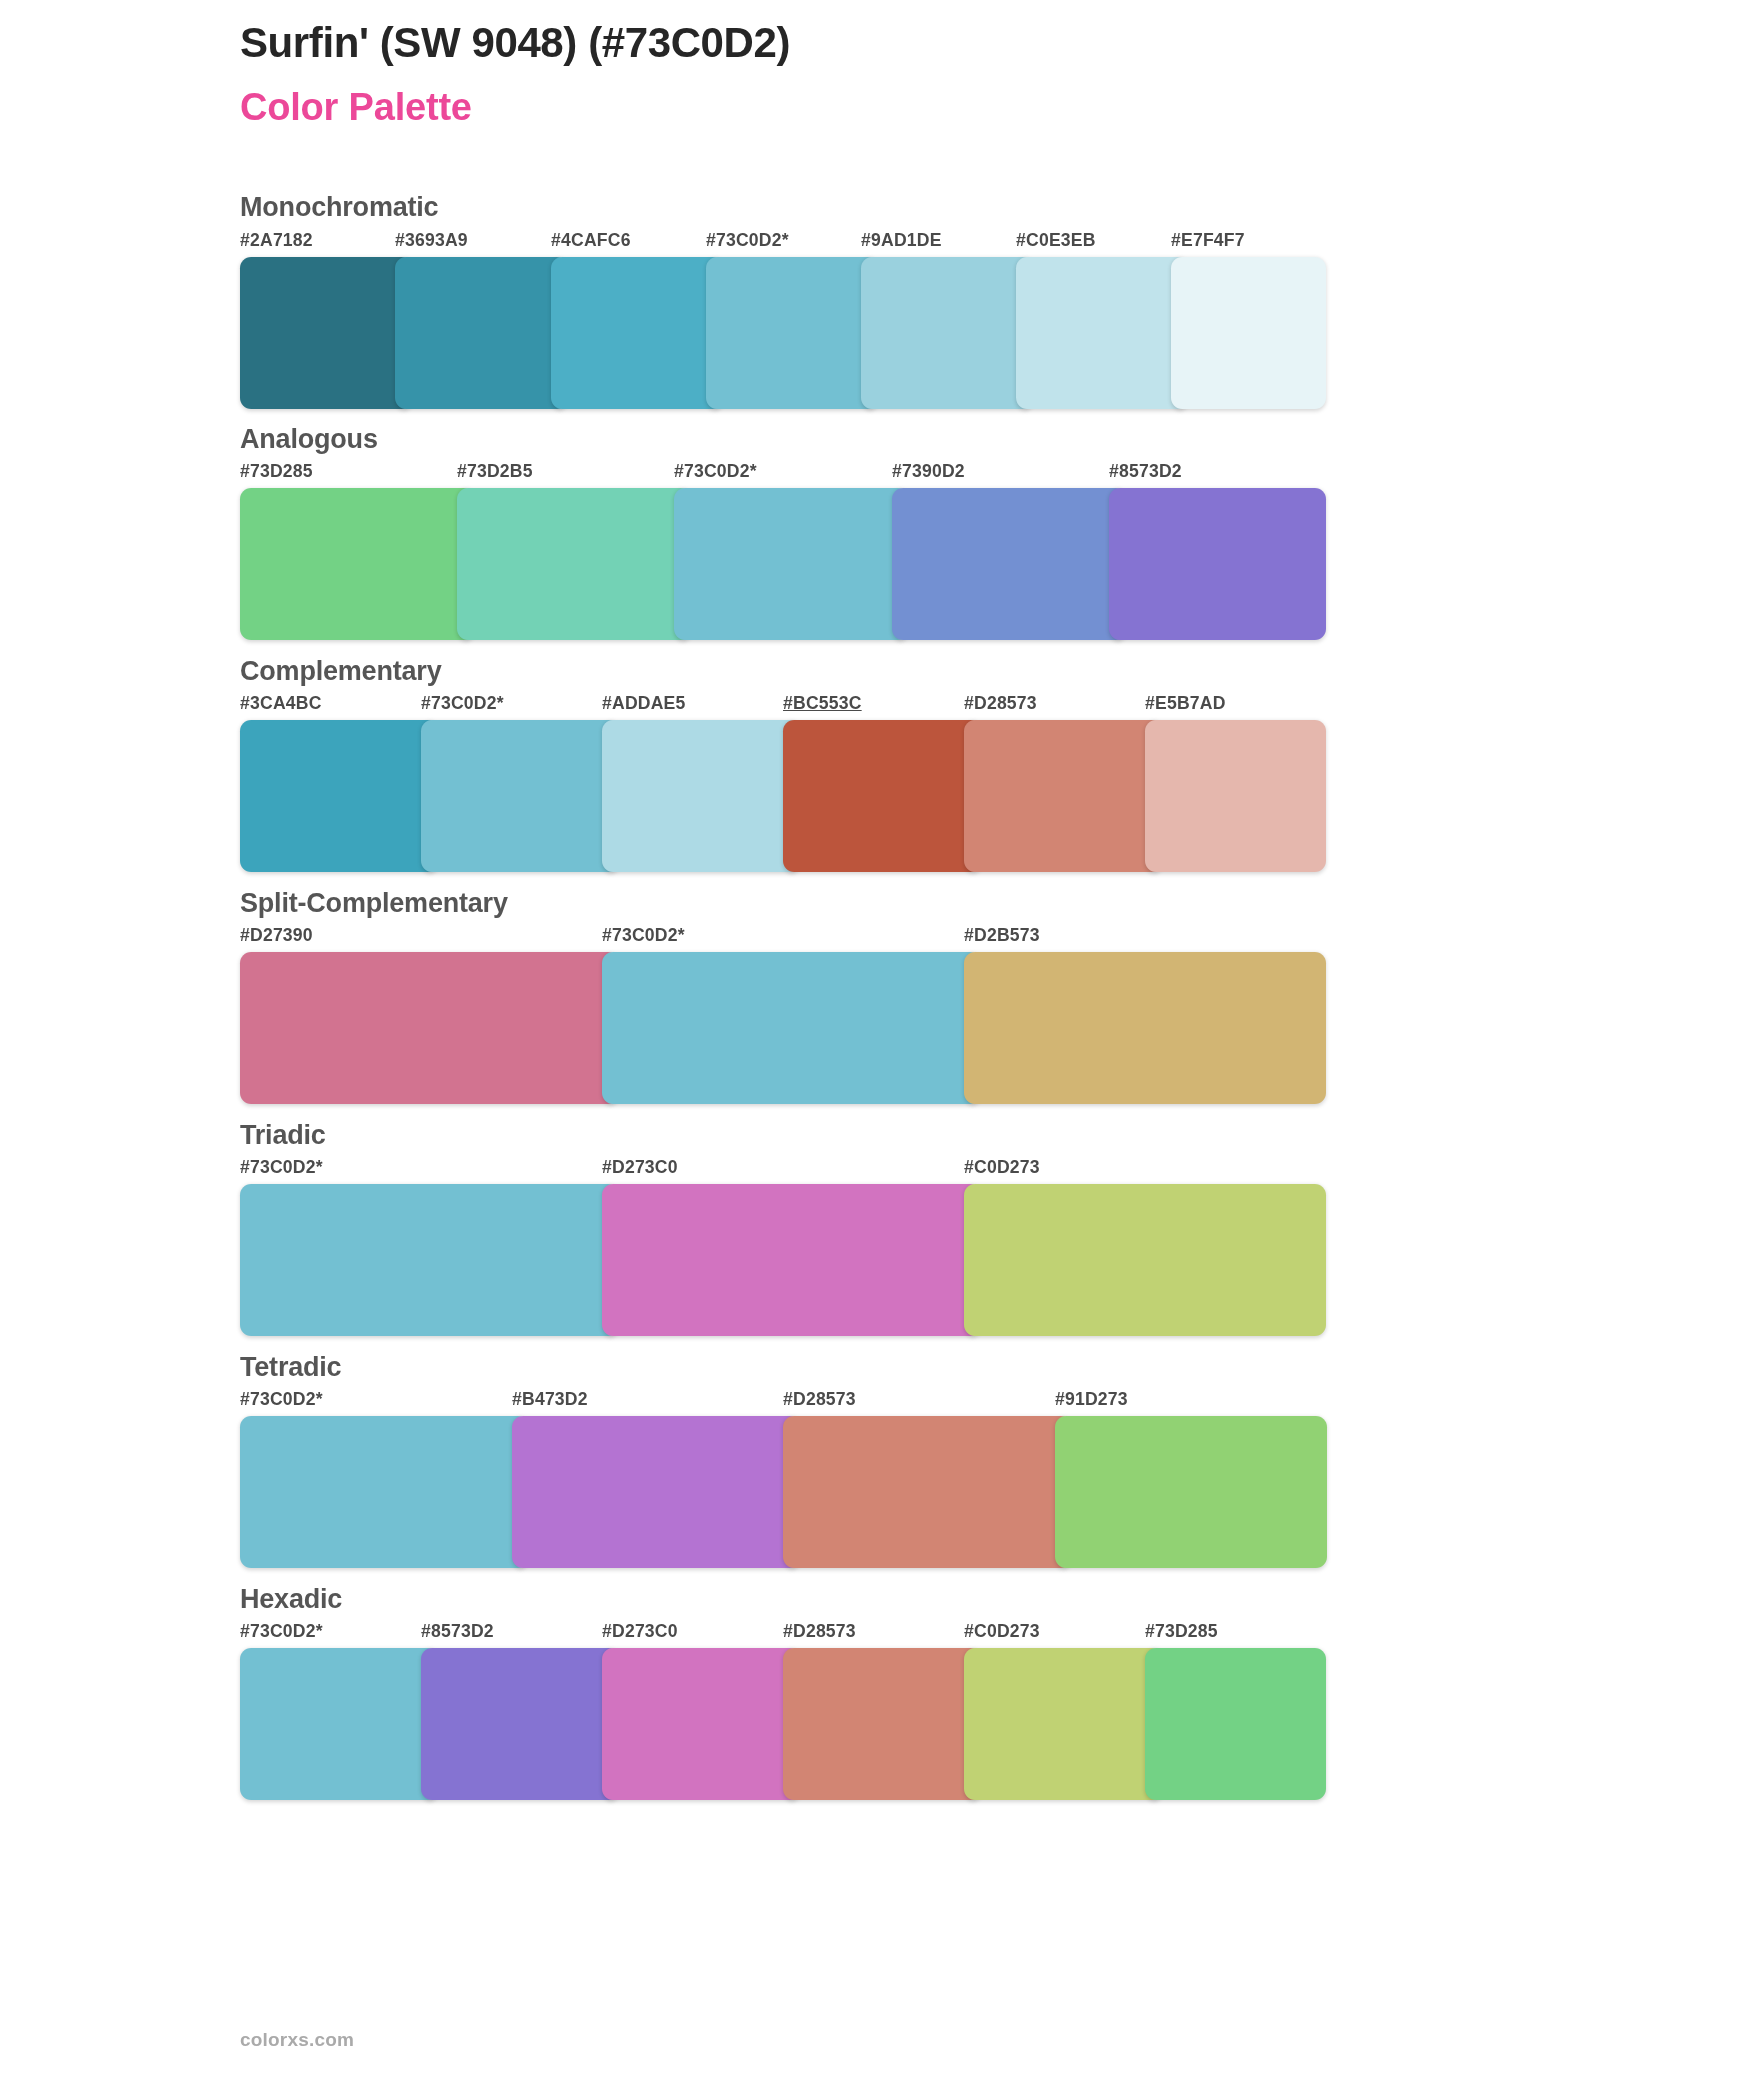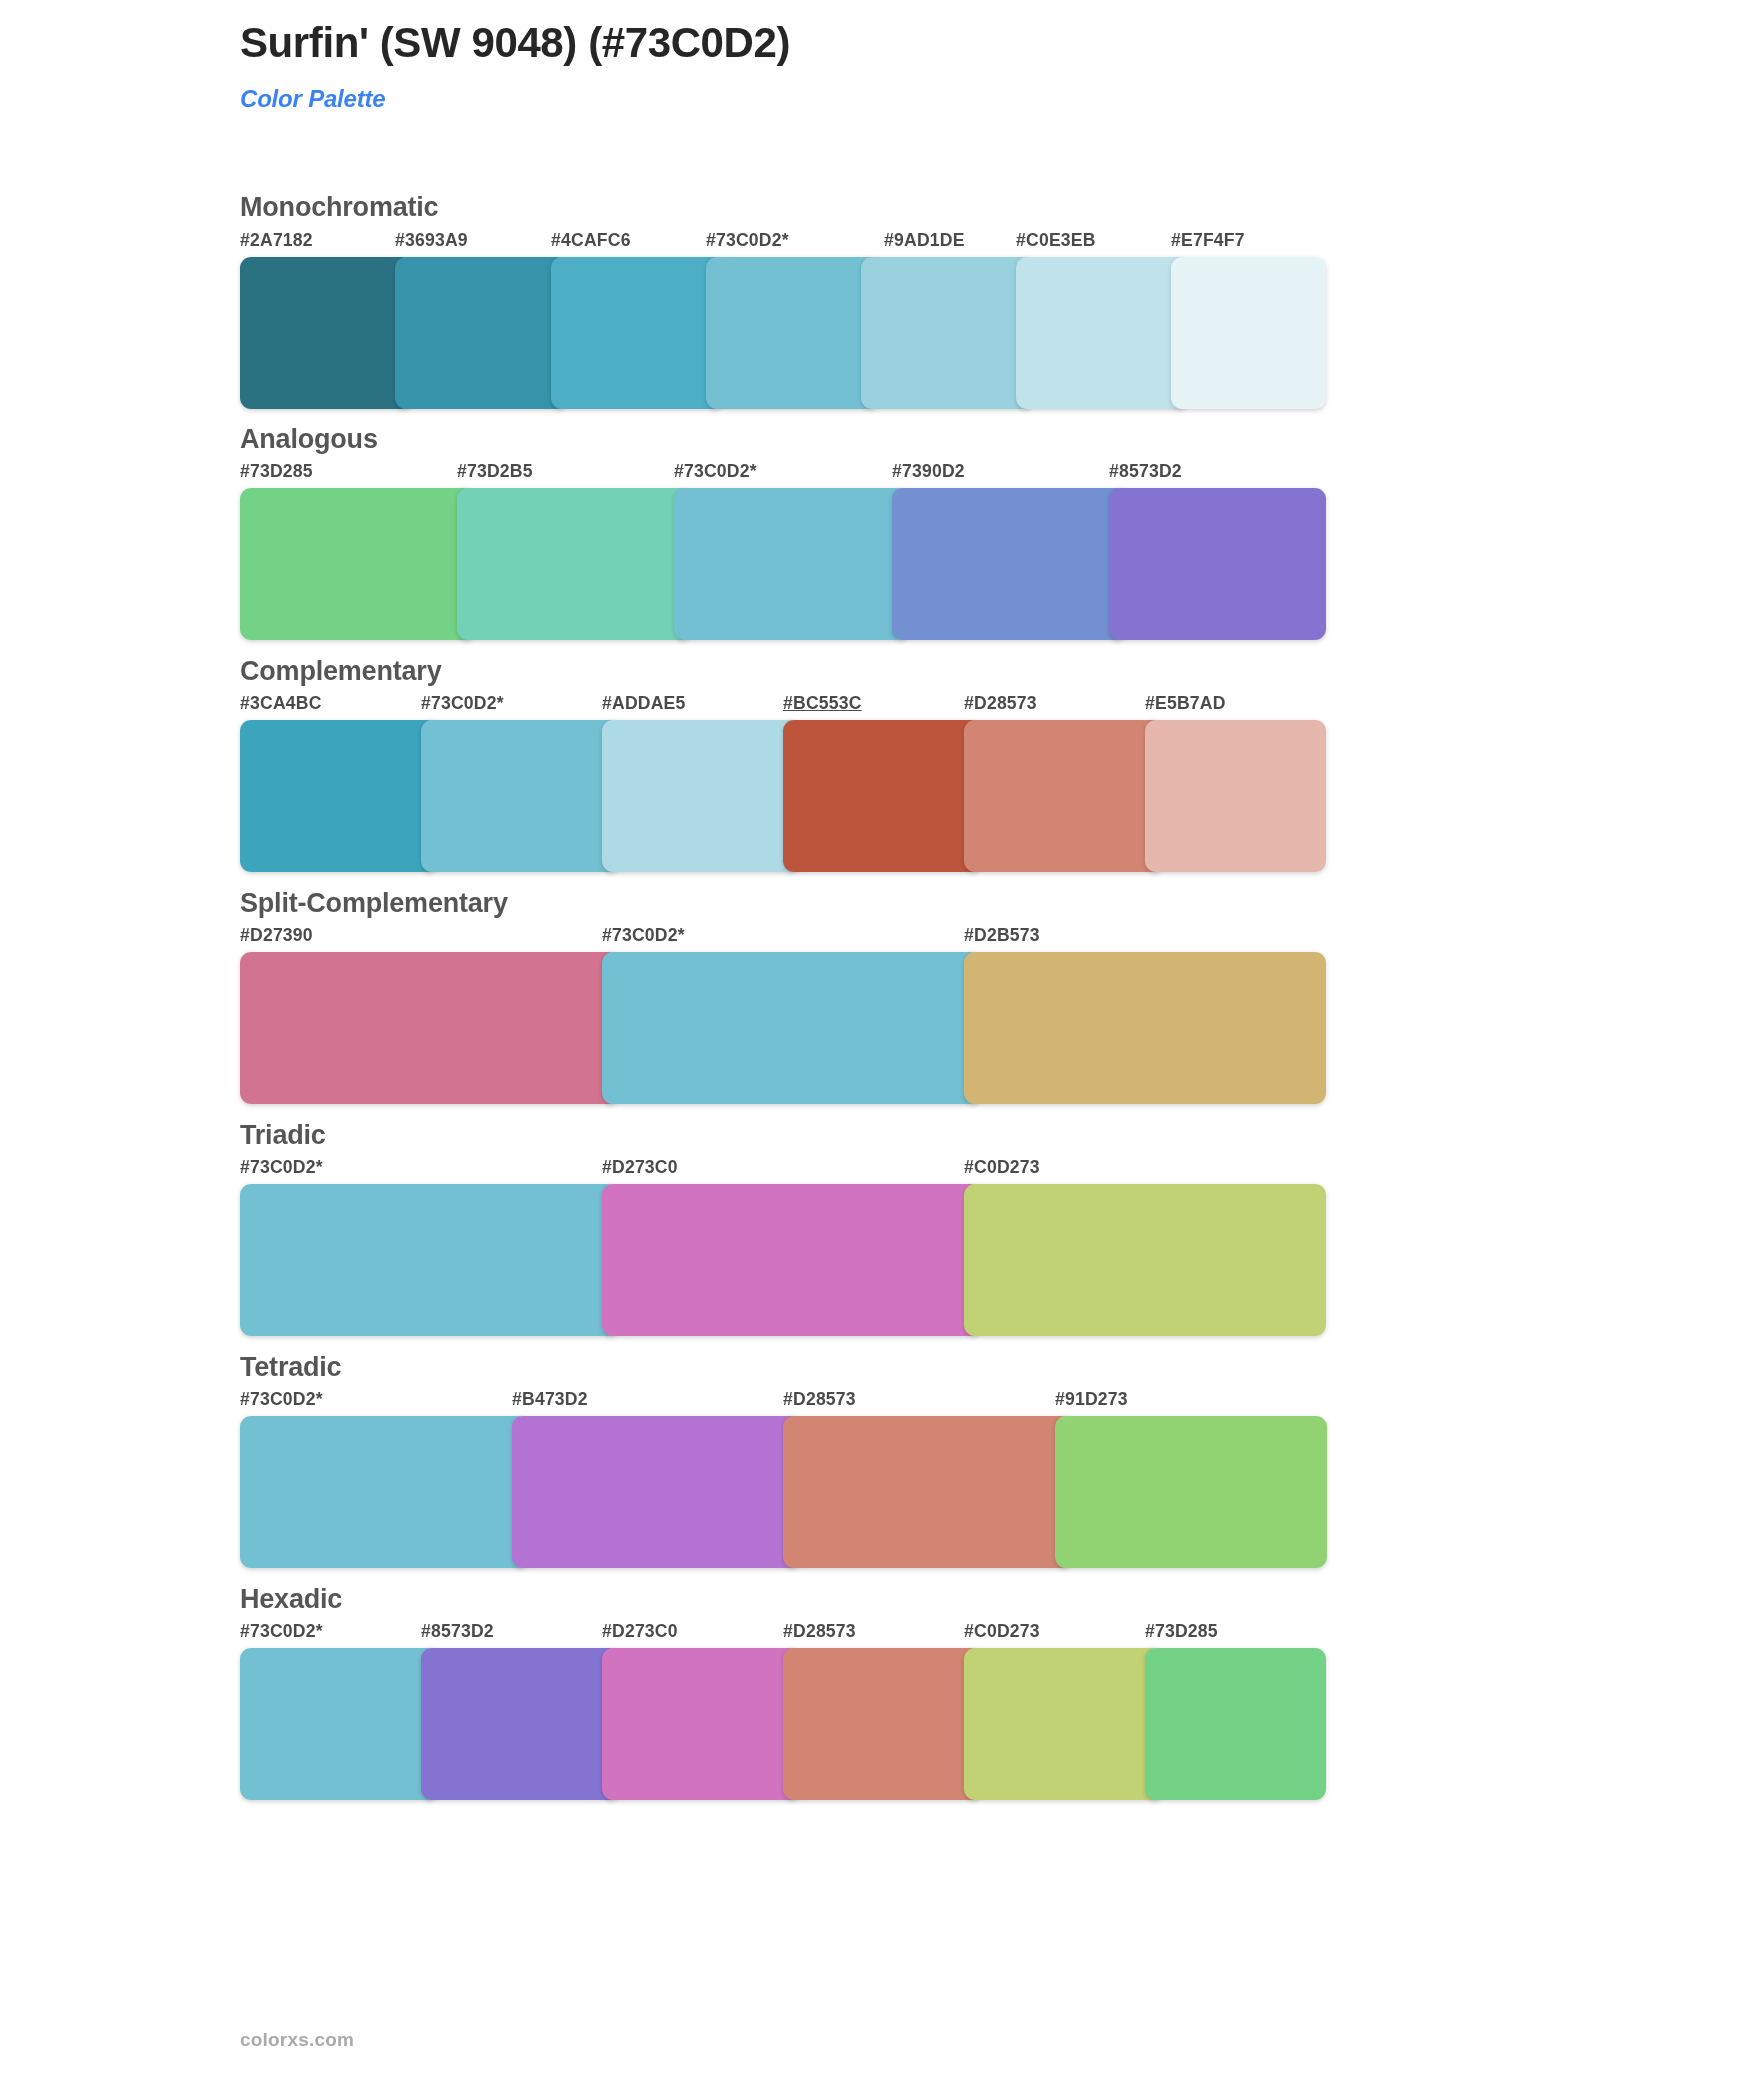--- a/index.html
+++ b/index.html
@@ -31,28 +31,27 @@
   .title {
     font-size: 42px;
     font-weight: bold;
     color: #262626;
     letter-spacing: -0.4px;
     line-height: 1.18;
     margin: 0;
     white-space: nowrap;
   }
   .subtitle {
-    font-size: 24px;
-    font-weight: bold;
-    color: #3b82f6;
+    font-size: 38px;
+    font-weight: bold;
+    color: #ec4899;
     letter-spacing: -0.2px;
     line-height: 1.2;
     margin: 17.6px 0 0 0;
     white-space: nowrap;
-    font-style: italic;
   }
 
   .sections {
     position: absolute;
     left: 240px;
     top: 182px;
     width: 1086px;
     margin-top: 9px;
   }
   .section {
@@ -116,21 +115,21 @@
   </div>
 
   <div class="sections">
       <div class="section">
         <div class="section-heading">Monochromatic</div>
         <div class="swatch-labels">
           <div class="swatch-label" style="left: 0px;">#2A7182</div>
           <div class="swatch-label" style="left: 155px;">#3693A9</div>
           <div class="swatch-label" style="left: 311px;">#4CAFC6</div>
           <div class="swatch-label" style="left: 466px;">#73C0D2*</div>
-          <div class="swatch-label" style="left: 644px;">#9AD1DE</div>
+          <div class="swatch-label" style="left: 621px;">#9AD1DE</div>
           <div class="swatch-label" style="left: 776px;">#C0E3EB</div>
           <div class="swatch-label" style="left: 931px;">#E7F4F7</div>
         </div>
         <div class="swatch-row">
           <div class="swatch" style="left: 0px; width: 173px; background: rgb(42, 113, 130); z-index: 10;"></div>
           <div class="swatch" style="left: 155px; width: 173px; background: rgb(54, 147, 169); z-index: 11;"></div>
           <div class="swatch" style="left: 311px; width: 173px; background: rgb(76, 175, 198); z-index: 12;"></div>
           <div class="swatch" style="left: 466px; width: 173px; background: rgb(115, 192, 210); z-index: 13;"></div>
           <div class="swatch" style="left: 621px; width: 173px; background: rgb(154, 209, 222); z-index: 14;"></div>
           <div class="swatch" style="left: 776px; width: 173px; background: rgb(192, 227, 235); z-index: 15;"></div>

